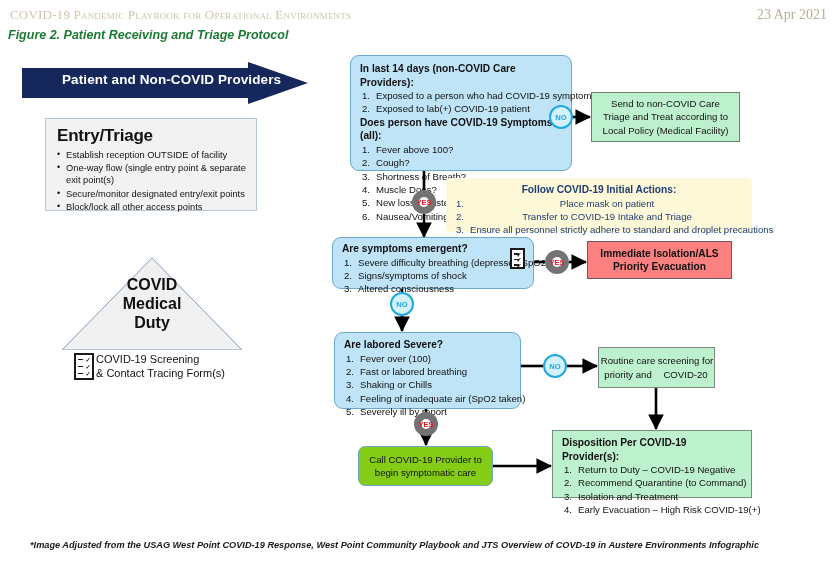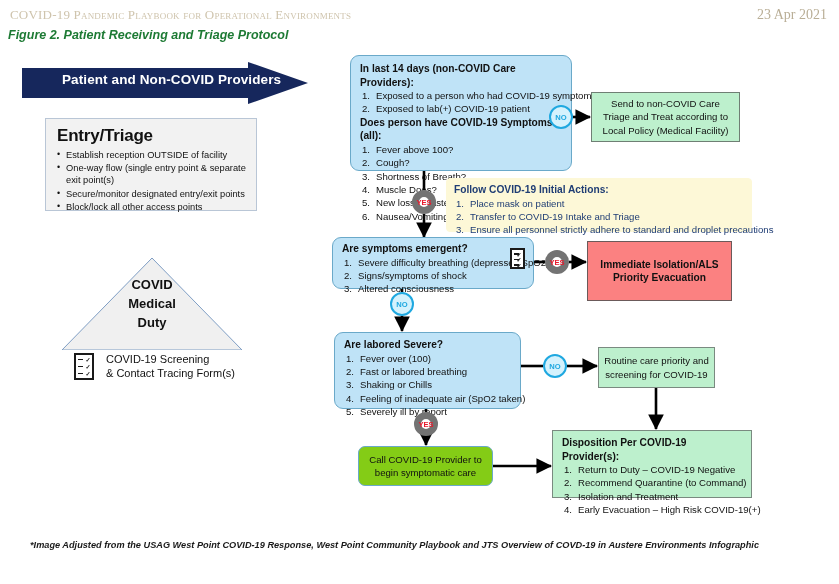--- a/index.html
+++ b/index.html
@@ -59,40 +59,40 @@
     padding-left:9px;position:relative;margin-bottom:1px;
   }
   .entry-list li:before{
     content:"\2022";position:absolute;left:0;top:-1px;font-size:9px;
   }
 
   
   .tent{position:absolute;left:62px;top:258px;width:180px;height:92px;}
   .tent-lbl{
     position:absolute;left:62px;top:275px;width:180px;
-    text-align:center;font-size:13px;font-weight:bold;color:#111;
+    text-align:center;font-size:16px;font-weight:bold;color:#111;
     line-height:19px;
   }
   .form-icon-wrap{
-    position:absolute;left:74px;top:352px;display:flex;align-items:center;gap:12px;
+    position:absolute;left:74px;top:352px;display:flex;align-items:center;gap:2px;
   }
   .form-txt{font-size:11px;color:#111;line-height:14px;}
 
   
   .node{position:absolute;box-sizing:border-box;}
   .blue-round{
     background:#bfe3f7;border:1px solid #6aa9c9;border-radius:9px;
   }
   .blue-round-sm{
     background:#84cc16;border:1px solid #6aa9c9;border-radius:7px;
   }
   .green-rect{background:#bdf0cd;border:1px solid #6f7f74;}
   .green-rect2{background:#bdf0cd;border:1px solid #7a8a80;}
   .red-rect{background:#fb8181;border:1px solid #6b5a5a;}
-  .yellow-rect{background:#fdf8d7;border:1px solid #fdf8d7;border-radius:4px;}
+  .yellow-rect{background:#fdf8d7;border:1px solid #fdf8d7;border-radius:4px;text-align:center;}
 
   .n-title{font-size:10.2px;font-weight:bold;color:#111;line-height:13.5px;}
   .n-body{font-size:9.6px;color:#111;line-height:13.2px;}
   .ol{margin:0;padding:0;list-style:none;}
   .ol li{
     font-size:9.6px;color:#111;line-height:13.4px;
     padding-left:16px;position:relative;white-space:nowrap;
   }
   .ol li span.num{position:absolute;left:2px;top:0;}
 
@@ -262,21 +262,21 @@
         <b style="top:1.5px">✓</b>
       <i style="top:8.5px"></i>
         <b style="top:7px">✓</b>
       <i style="top:14px"></i>
         <b style="top:12.5px">✓</b>
     </div>
   </div>
 
   <div class="badge badge-yes" style="left:545px;top:250px;">YES</div>
 
-  <div class="node red-rect" style="left:587px;top:241px;width:145px;height:60px;">
+  <div class="node red-rect" style="left:587px;top:241px;width:145px;height:38px;">
     <div class="ctr" style="flex-direction:column;justify-content:center;">
       <div class="n-title">Immediate Isolation/ALS</div>
       <div class="n-title">Priority Evacuation</div>
     </div>
   </div>
 
   <div class="badge badge-no" style="left:390px;top:292px;">NO</div>
 
   <div class="node blue-round" style="left:334px;top:332px;width:187px;height:77px;padding:5px 8px 0 9px;">
     <div class="n-title">Are labored Severe?</div>
@@ -285,23 +285,23 @@
       <li><span class="num">2.</span><span>Fast or labored breathing</span></li>
       <li><span class="num">3.</span><span>Shaking or Chills</span></li>
       <li><span class="num">4.</span><span>Feeling of inadequate air (SpO2  taken)</span></li>
       <li><span class="num">5.</span><span>Severely ill by report</span></li>
     </ul>
   </div>
 
   <div class="badge badge-no" style="left:543px;top:354px;">NO</div>
 
   <div class="node green-rect2" style="left:598px;top:347px;width:117px;height:41px;">
-    <div class="ctr" style="flex-direction:column;justify-content:center;">
+    <div class="ctr" style="flex-direction:row;justify-content:center;">
       <div class="n-body">Routine care priority and</div>
-      <div class="n-body">screening for COVID-19</div>
+      <div class="n-body">screening for COVID-20</div>
     </div>
   </div>
 
   <div class="badge badge-yes" style="left:414px;top:412px;">YES</div>
 
   <div class="node blue-round-sm" style="left:358px;top:446px;width:135px;height:40px;">
     <div class="ctr" style="flex-direction:column;justify-content:center;">
       <div class="n-body">Call COVID-19 Provider to</div>
       <div class="n-body">begin symptomatic care</div>
     </div>

